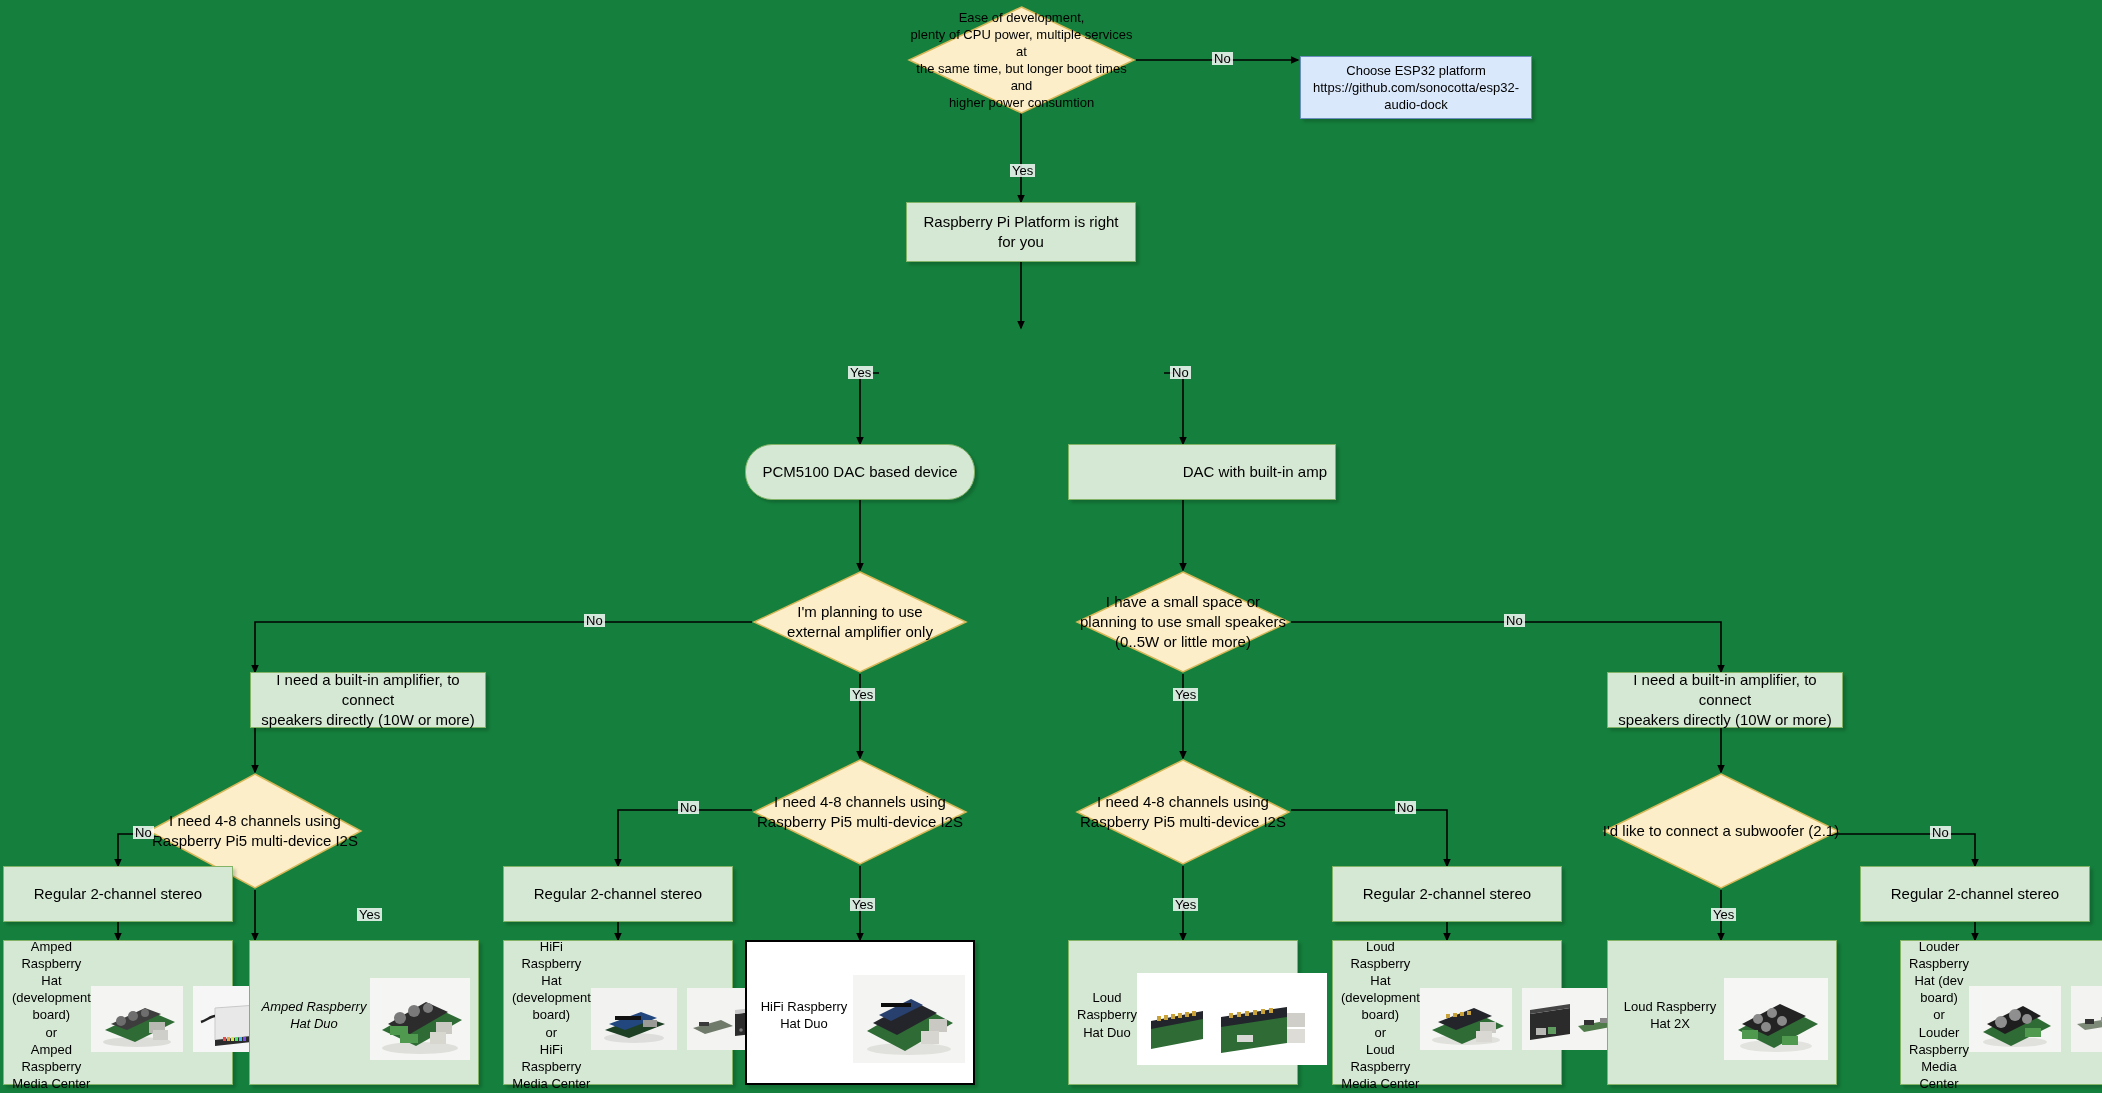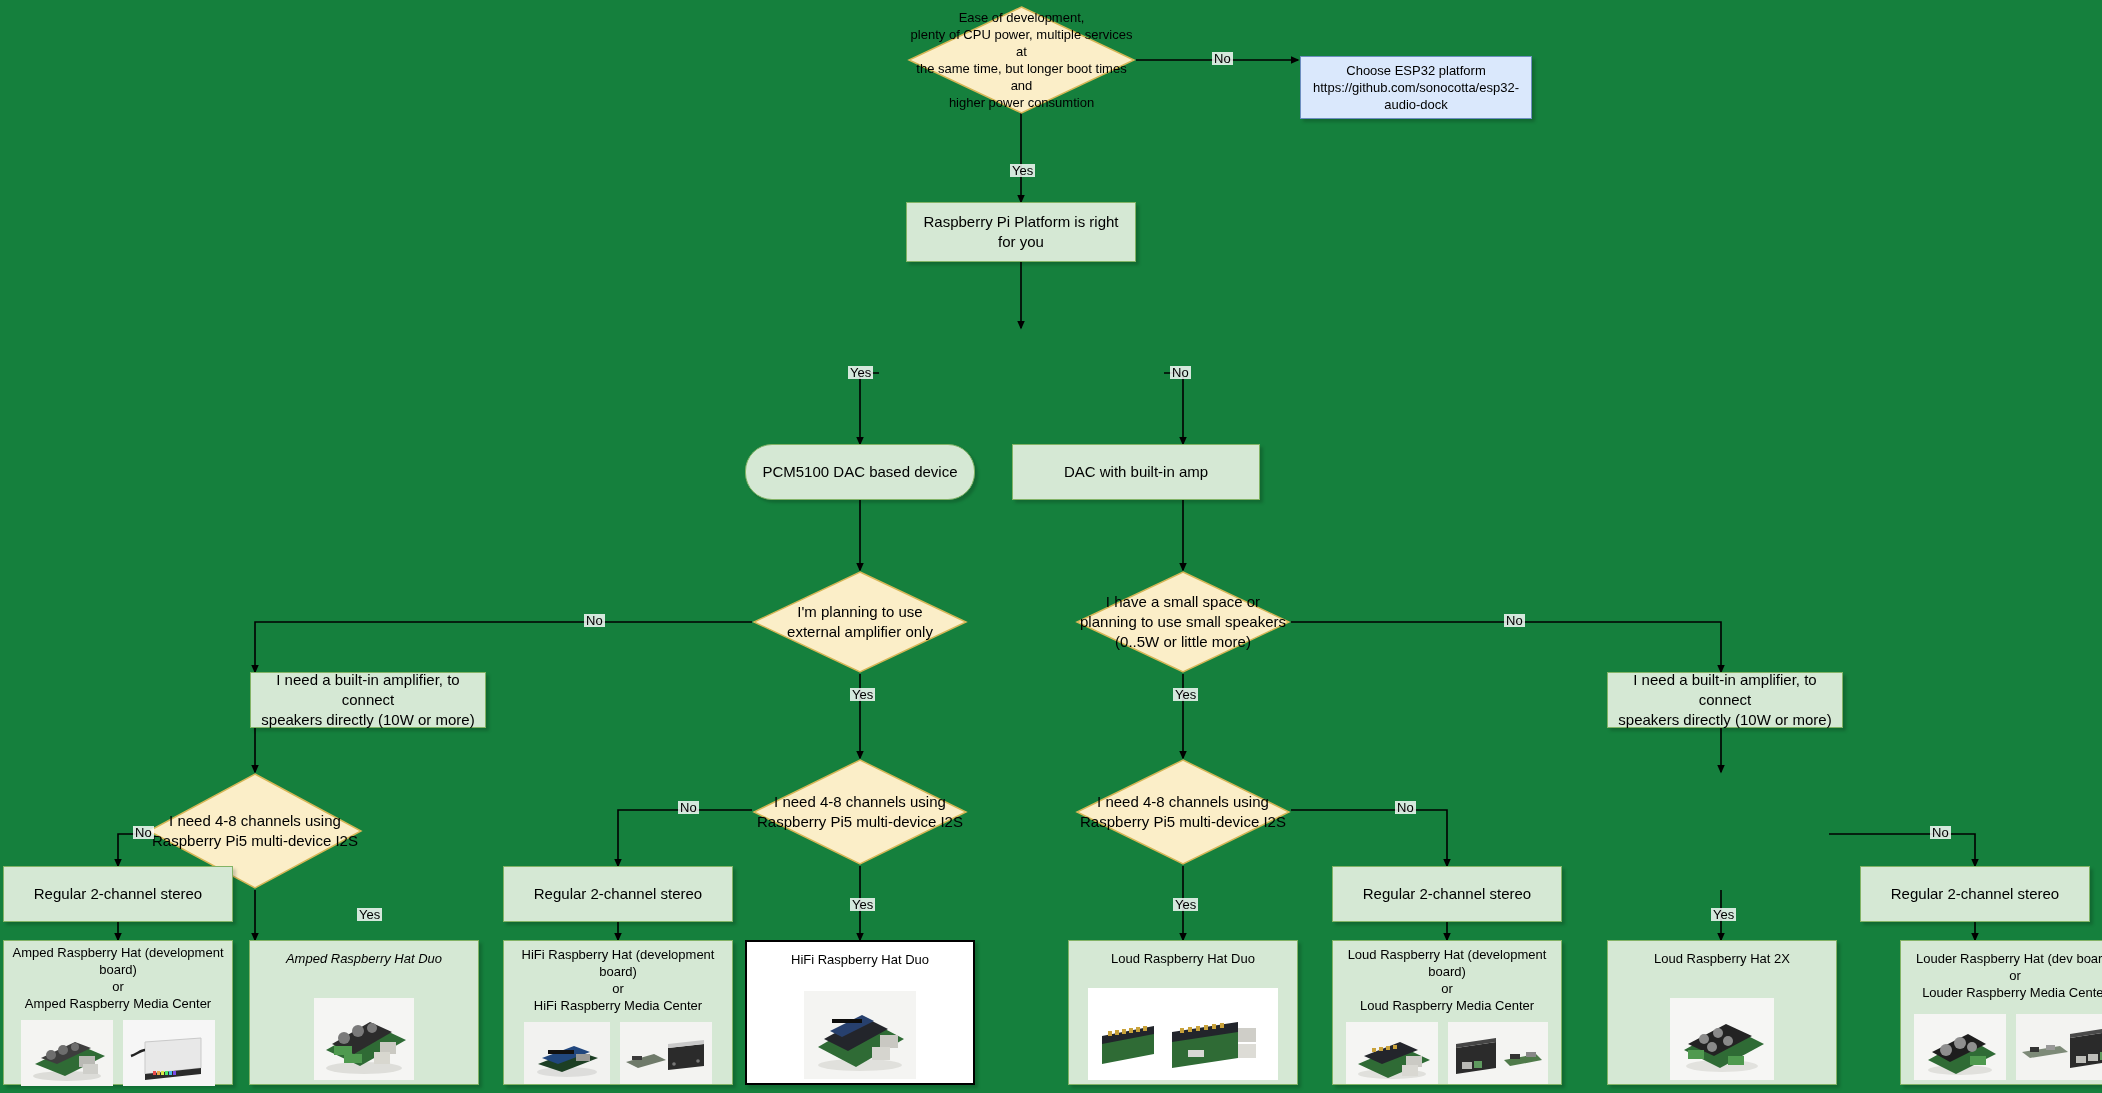--- a/index.html
+++ b/index.html
@@ -8,21 +8,21 @@
   svg.wires{position:absolute;left:0;top:0;width:2102px;height:1093px;pointer-events:none;}
 
   .node{position:absolute;box-sizing:border-box;display:flex;align-items:center;justify-content:center;text-align:center;}
   .box{
     background:#d5e8d4;border:1px solid #82b366;
     box-shadow:3px 3px 3px rgba(0,0,0,0.18);
     font-size:15px;color:#000;line-height:1.32;padding:4px 8px;
   }
   .box.white{background:#ffffff;border:2px solid #000000;box-shadow:3px 3px 3px rgba(0,0,0,0.18);}
   .box.blue{background:#dae8fc;border:1px solid #6c8ebf;margin-top:28px;}
-  .box.result{flex-direction:column;justify-content:center;padding-top:9px;}
+  .box.result{flex-direction:row;justify-content:space-between;padding-top:9px;}
   .box .title{width:100%;}
   .photos{display:flex;gap:10px;justify-content:center;align-items:flex-end;margin-top:8px;width:100%;flex:1;}
   .photo{background:#f3f3f3;border:0;display:block;}
 
   .diamond{position:absolute;}
   .diamond .shape{position:absolute;inset:0;}
   .diamond .label{
     position:absolute;inset:0;display:flex;align-items:center;justify-content:center;
     text-align:center;font-size:15px;color:#000;line-height:1.32;
   }
@@ -119,21 +119,21 @@
   </div>
 
 
   <div class="edgelabel" style="left:848px;top:366px;">Yes</div>
   <div class="edgelabel" style="left:1170px;top:366px;">No</div>
 
   <div class="node box" style="left:745px;top:444px;width:230px;height:56px;border-radius:27px;">
     <span>PCM5100 DAC based device</span>
   </div>
 
-  <div class="node box" style="left:1012px;top:444px;width:248px;height:56px;">
+  <div class="node box" style="left:1068px;top:444px;width:268px;height:56px;justify-content:flex-end;">
     <span>DAC with built-in amp</span>
   </div>
 
   <div class="diamond" style="left:752px;top:570px;width:216px;height:104px;">
     <svg class="shape" viewBox="0 0 216 104" preserveAspectRatio="none">
       <polygon points="108,2 214,52 108,102 2,52" fill="#fbeec8" stroke="#d6b656" stroke-width="1.5"></polygon>
     </svg>
     <div class="label" style="white-space:pre-line;">I'm planning to use
 external amplifier only</div>
   </div>
@@ -186,20 +186,26 @@
   <div class="diamond" style="left:1075px;top:758px;width:216px;height:108px;">
     <svg class="shape" viewBox="0 0 216 108" preserveAspectRatio="none">
       <polygon points="108,2 214,54 108,106 2,54" fill="#fbeec8" stroke="#d6b656" stroke-width="1.5"></polygon>
     </svg>
     <div class="label" style="white-space:pre-line;">I need 4-8 channels using
 Raspberry Pi5 multi-device I2S</div>
   </div>
   <div class="edgelabel" style="left:1395px;top:801px;">No</div>
   <div class="edgelabel" style="left:1173px;top:898px;">Yes</div>
 
+  <div class="diamond" style="left:1602px;top:772px;width:238px;height:118px;">
+    <svg class="shape" viewBox="0 0 238 118" preserveAspectRatio="none">
+      <polygon points="119,2 236,59 119,116 2,59" fill="#fbeec8" stroke="#d6b656" stroke-width="1.5"></polygon>
+    </svg>
+    <div class="label" style="white-space:pre-line;">I'd like to connect a subwoofer (2.1)</div>
+  </div>
   <div class="edgelabel" style="left:1930px;top:826px;">No</div>
   <div class="edgelabel" style="left:1711px;top:908px;">Yes</div>
 
   <div class="node box" style="left:3px;top:866px;width:230px;height:56px;">
     <span>Regular 2-channel stereo</span>
   </div>
   <div class="node box" style="left:503px;top:866px;width:230px;height:56px;">
     <span>Regular 2-channel stereo</span>
   </div>
   <div class="node box" style="left:1332px;top:866px;width:230px;height:56px;">

